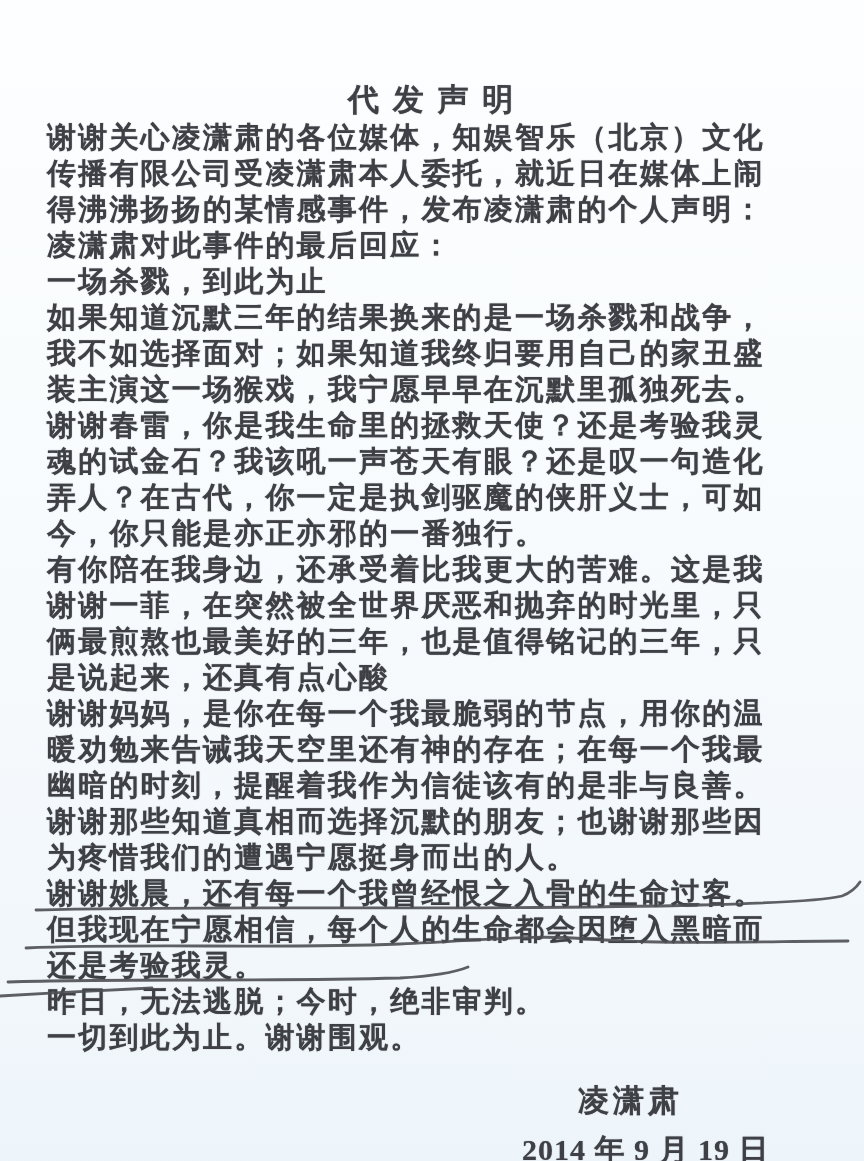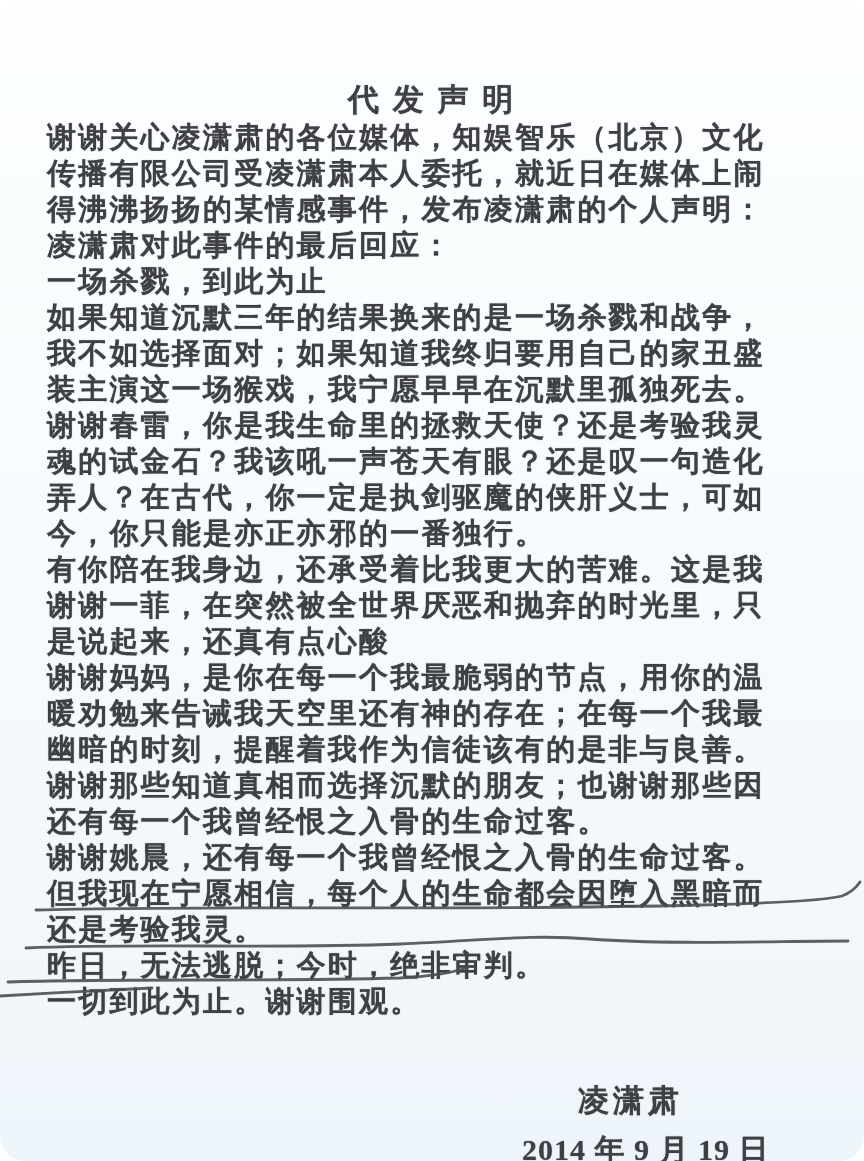--- a/index.html
+++ b/index.html
@@ -5,21 +5,20 @@
   html, body { margin: 0; padding: 0; }
   .page {
     position: relative;
     width: 864px;
     height: 1161px;
     overflow: hidden;
     background: linear-gradient(180deg, var(--paper-top, #fcfeff) 0%, #f8fbfd 45%, var(--paper-bottom, #eef5fa) 100%);
     font-family: "Liberation Serif", "DejaVu Serif", serif;
     color: var(--ink, #3e4045);
     text-shadow: 0 0 1px rgba(62, 64, 69, 0.65);
-    border-radius: 25px;
   }
   .doc-title {
     position: absolute;
     top: 82px;
     left: 0;
     width: 100%;
     margin: 0;
     text-align: center;
     font-size: 31px;
     line-height: 36px;
@@ -94,26 +93,27 @@
       <div class="line center">一场杀戮，到此为止</div>
       <div class="line">如果知道沉默三年的结果换来的是一场杀戮和战争，</div>
       <div class="line">我不如选择面对；如果知道我终归要用自己的家丑盛</div>
       <div class="line">装主演这一场猴戏，我宁愿早早在沉默里孤独死去。</div>
       <div class="line">谢谢春雷，你是我生命里的拯救天使？还是考验我灵</div>
       <div class="line">魂的试金石？我该吼一声苍天有眼？还是叹一句造化</div>
       <div class="line">弄人？在古代，你一定是执剑驱魔的侠肝义士，可如</div>
       <div class="line">今，你只能是亦正亦邪的一番独行。</div>
       <div class="line">有你陪在我身边，还承受着比我更大的苦难。这是我</div>
       <div class="line">谢谢一菲，在突然被全世界厌恶和抛弃的时光里，只</div>
+      <div class="line">俩最煎熬也最美好的三年，也是值得铭记的三年，只</div>
       <div class="line">是说起来，还真有点心酸</div>
       <div class="line">谢谢妈妈，是你在每一个我最脆弱的节点，用你的温</div>
       <div class="line">暖劝勉来告诫我天空里还有神的存在；在每一个我最</div>
       <div class="line">幽暗的时刻，提醒着我作为信徒该有的是非与良善。</div>
       <div class="line">谢谢那些知道真相而选择沉默的朋友；也谢谢那些因</div>
-      <div class="line">还有每一个我曾经恨之入骨的生命过客。</div>
+      <div class="line">为疼惜我们的遭遇宁愿挺身而出的人。</div>
       <div class="line underlined">谢谢姚晨，还有每一个我曾经恨之入骨的生命过客。</div>
       <div class="line underlined">但我现在宁愿相信，每个人的生命都会因堕入黑暗而</div>
       <div class="line underlined">还是考验我灵。</div>
       <div class="line">昨日，无法逃脱；今时，绝非审判。</div>
       <div class="line">一切到此为止。谢谢围观。</div>
     </div>
 
   <svg class="pen-marks" viewBox="0 0 864 1161" aria-hidden="true">
     <path d="M 36 910 C 220 905, 480 911, 700 905 C 780 903, 826 900, 842 896 C 850 893, 856 888, 860 882"></path>
     <path d="M 26 948 C 140 943, 270 949, 400 944 C 480 941, 530 934, 590 939 C 670 945, 775 941, 848 941"></path>

